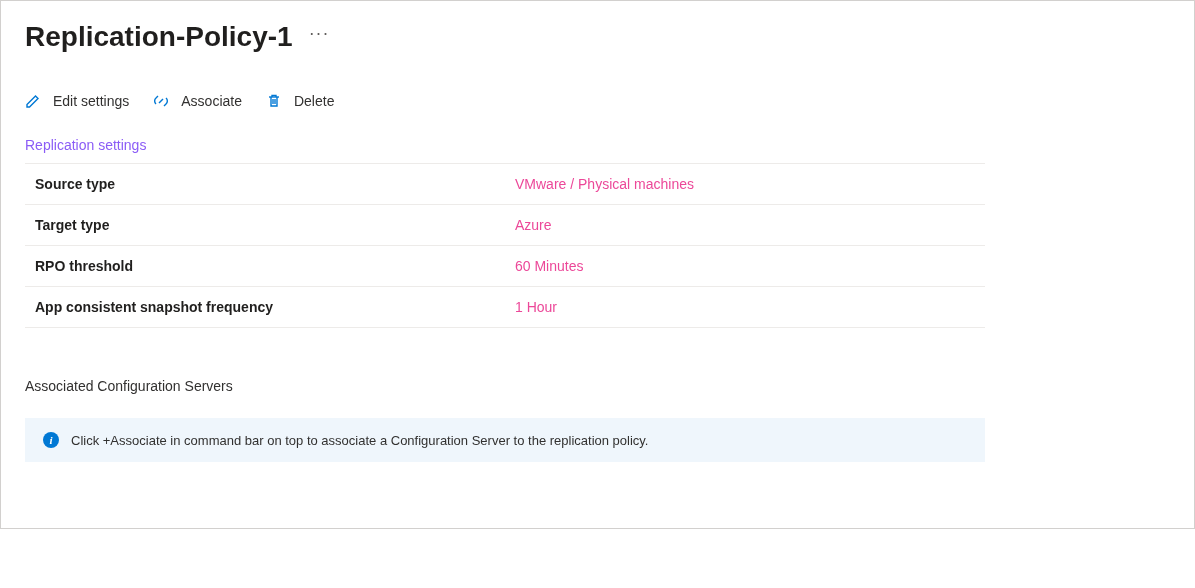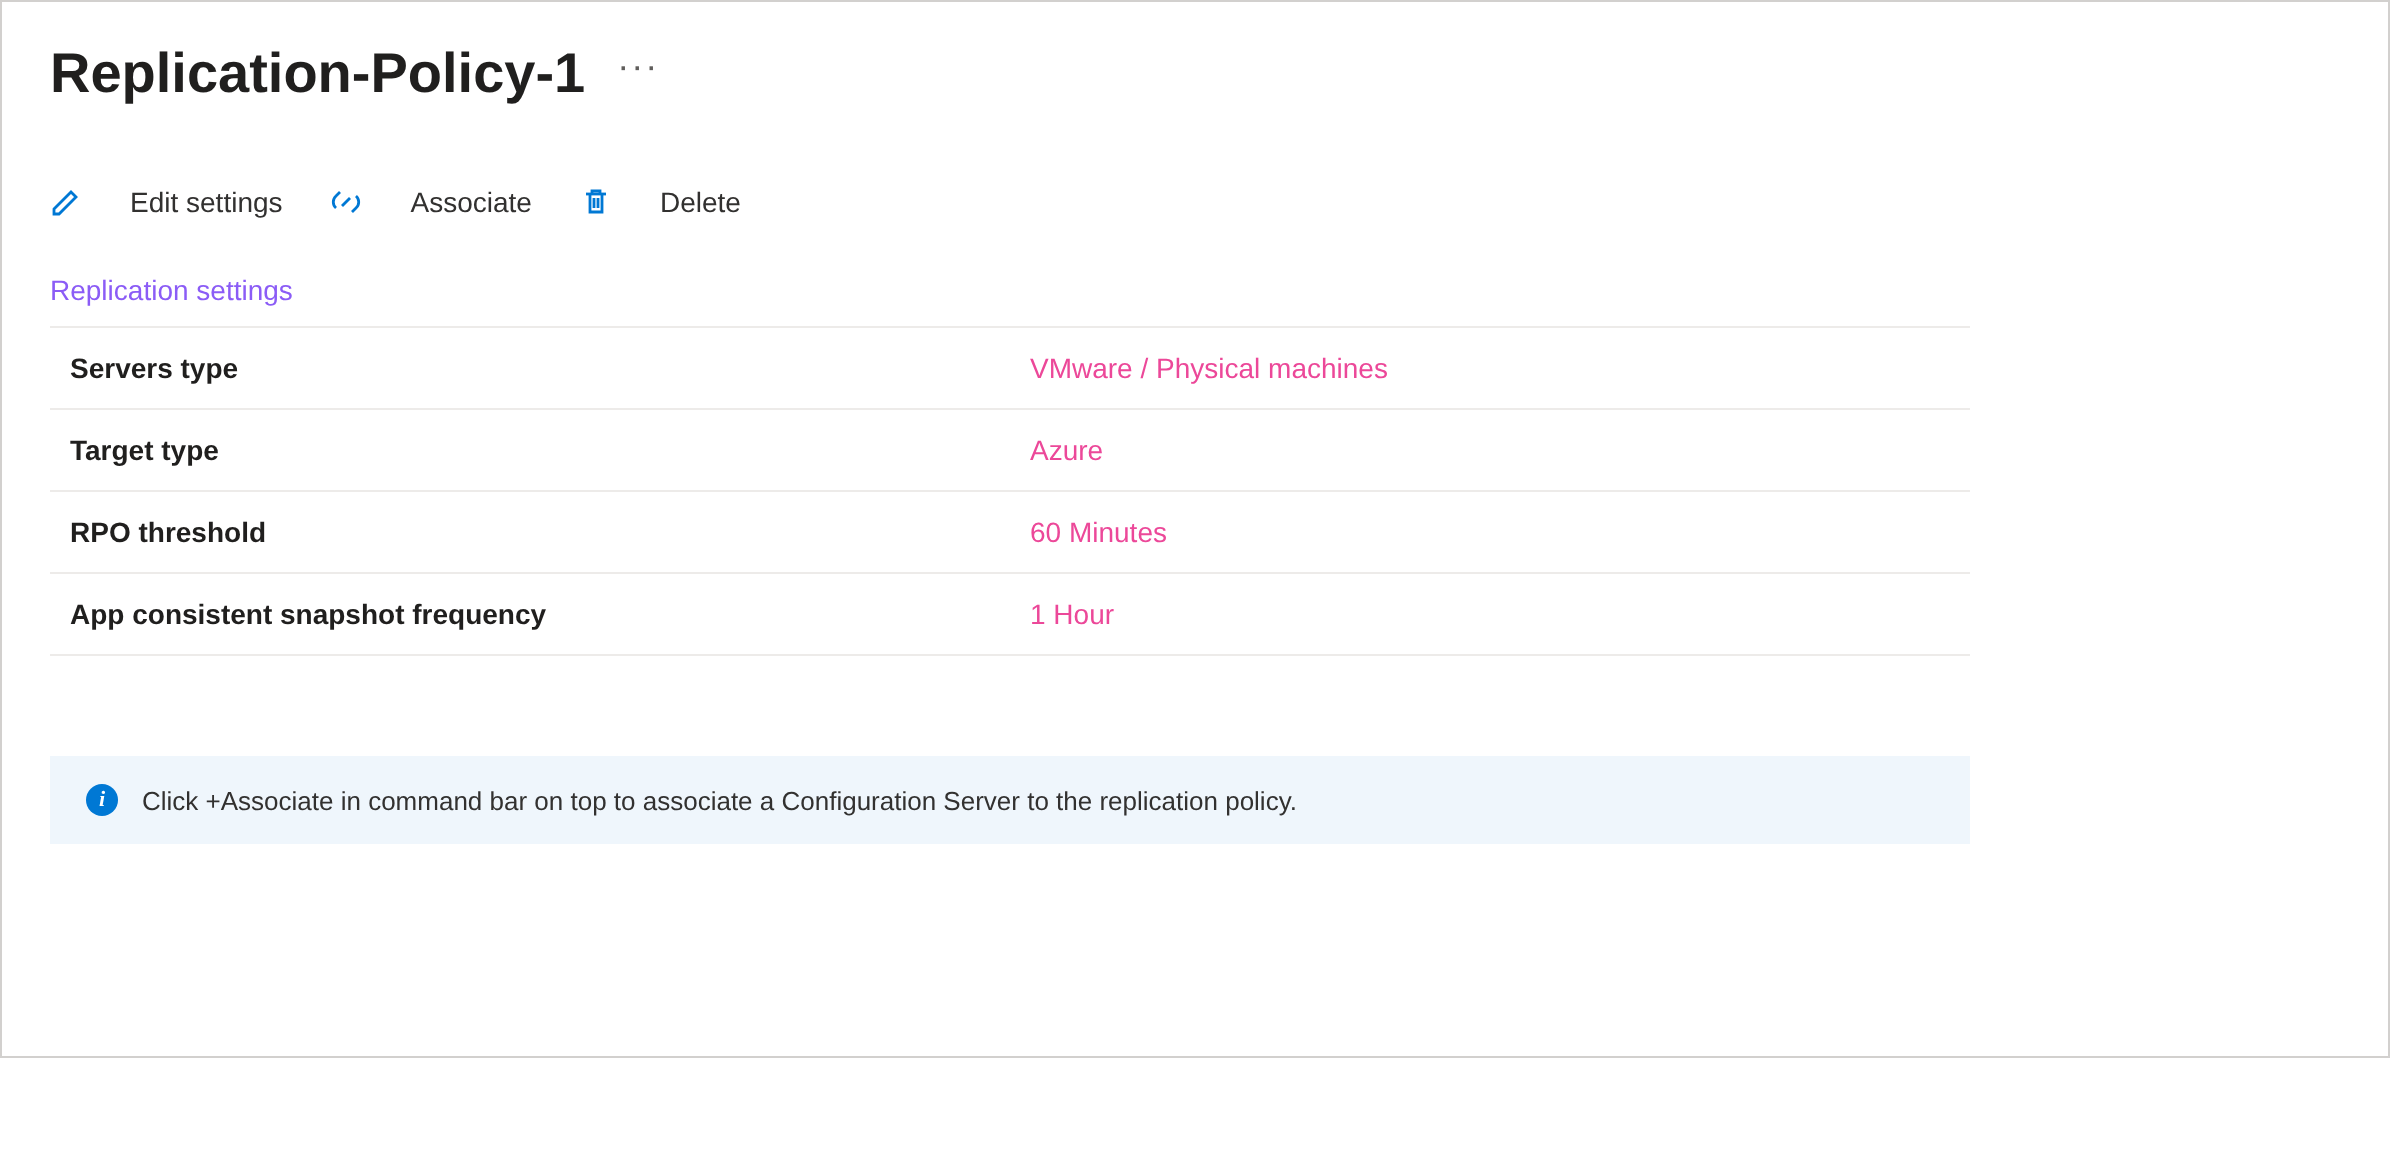--- a/index.html
+++ b/index.html
@@ -37,21 +37,21 @@
     cursor: pointer;
   }
   .command-bar {
     display: flex;
     gap: 24px;
     margin-bottom: 28px;
   }
   .command-btn {
     display: flex;
     align-items: center;
-    gap: 24px;
+    gap: 12px;
     background: none;
     border: none;
     padding: 0;
     font-size: 14px;
     color: #323130;
     cursor: pointer;
     font-family: inherit;
   }
   .command-btn .icon {
     width: 16px;
@@ -165,37 +165,38 @@
       </span>
       <span>Delete</span>
     </button>
   </div>
 
   <div class="section-label">Replication settings</div>
 
   <table class="settings-table">
     <tbody>
         <tr>
-      <th>Servers type</th>
+      <th>Source type</th>
       <td>VMware / Physical machines</td>
     </tr>
     <tr>
       <th>Target type</th>
       <td>Azure</td>
     </tr>
     <tr>
       <th>RPO threshold</th>
       <td>60 Minutes</td>
     </tr>
     <tr>
       <th>App consistent snapshot frequency</th>
       <td>1 Hour</td>
     </tr>
   </tbody>
     </table>
 
+  <div class="assoc-label">Associated Configuration Servers</div>
 
   <div class="info-bar">
     <span class="info-icon-circle">i</span>
     <span>Click +Associate in command bar on top to associate a Configuration Server to the replication policy.</span>
   </div>
 
 </div>
 
 </body></html>

